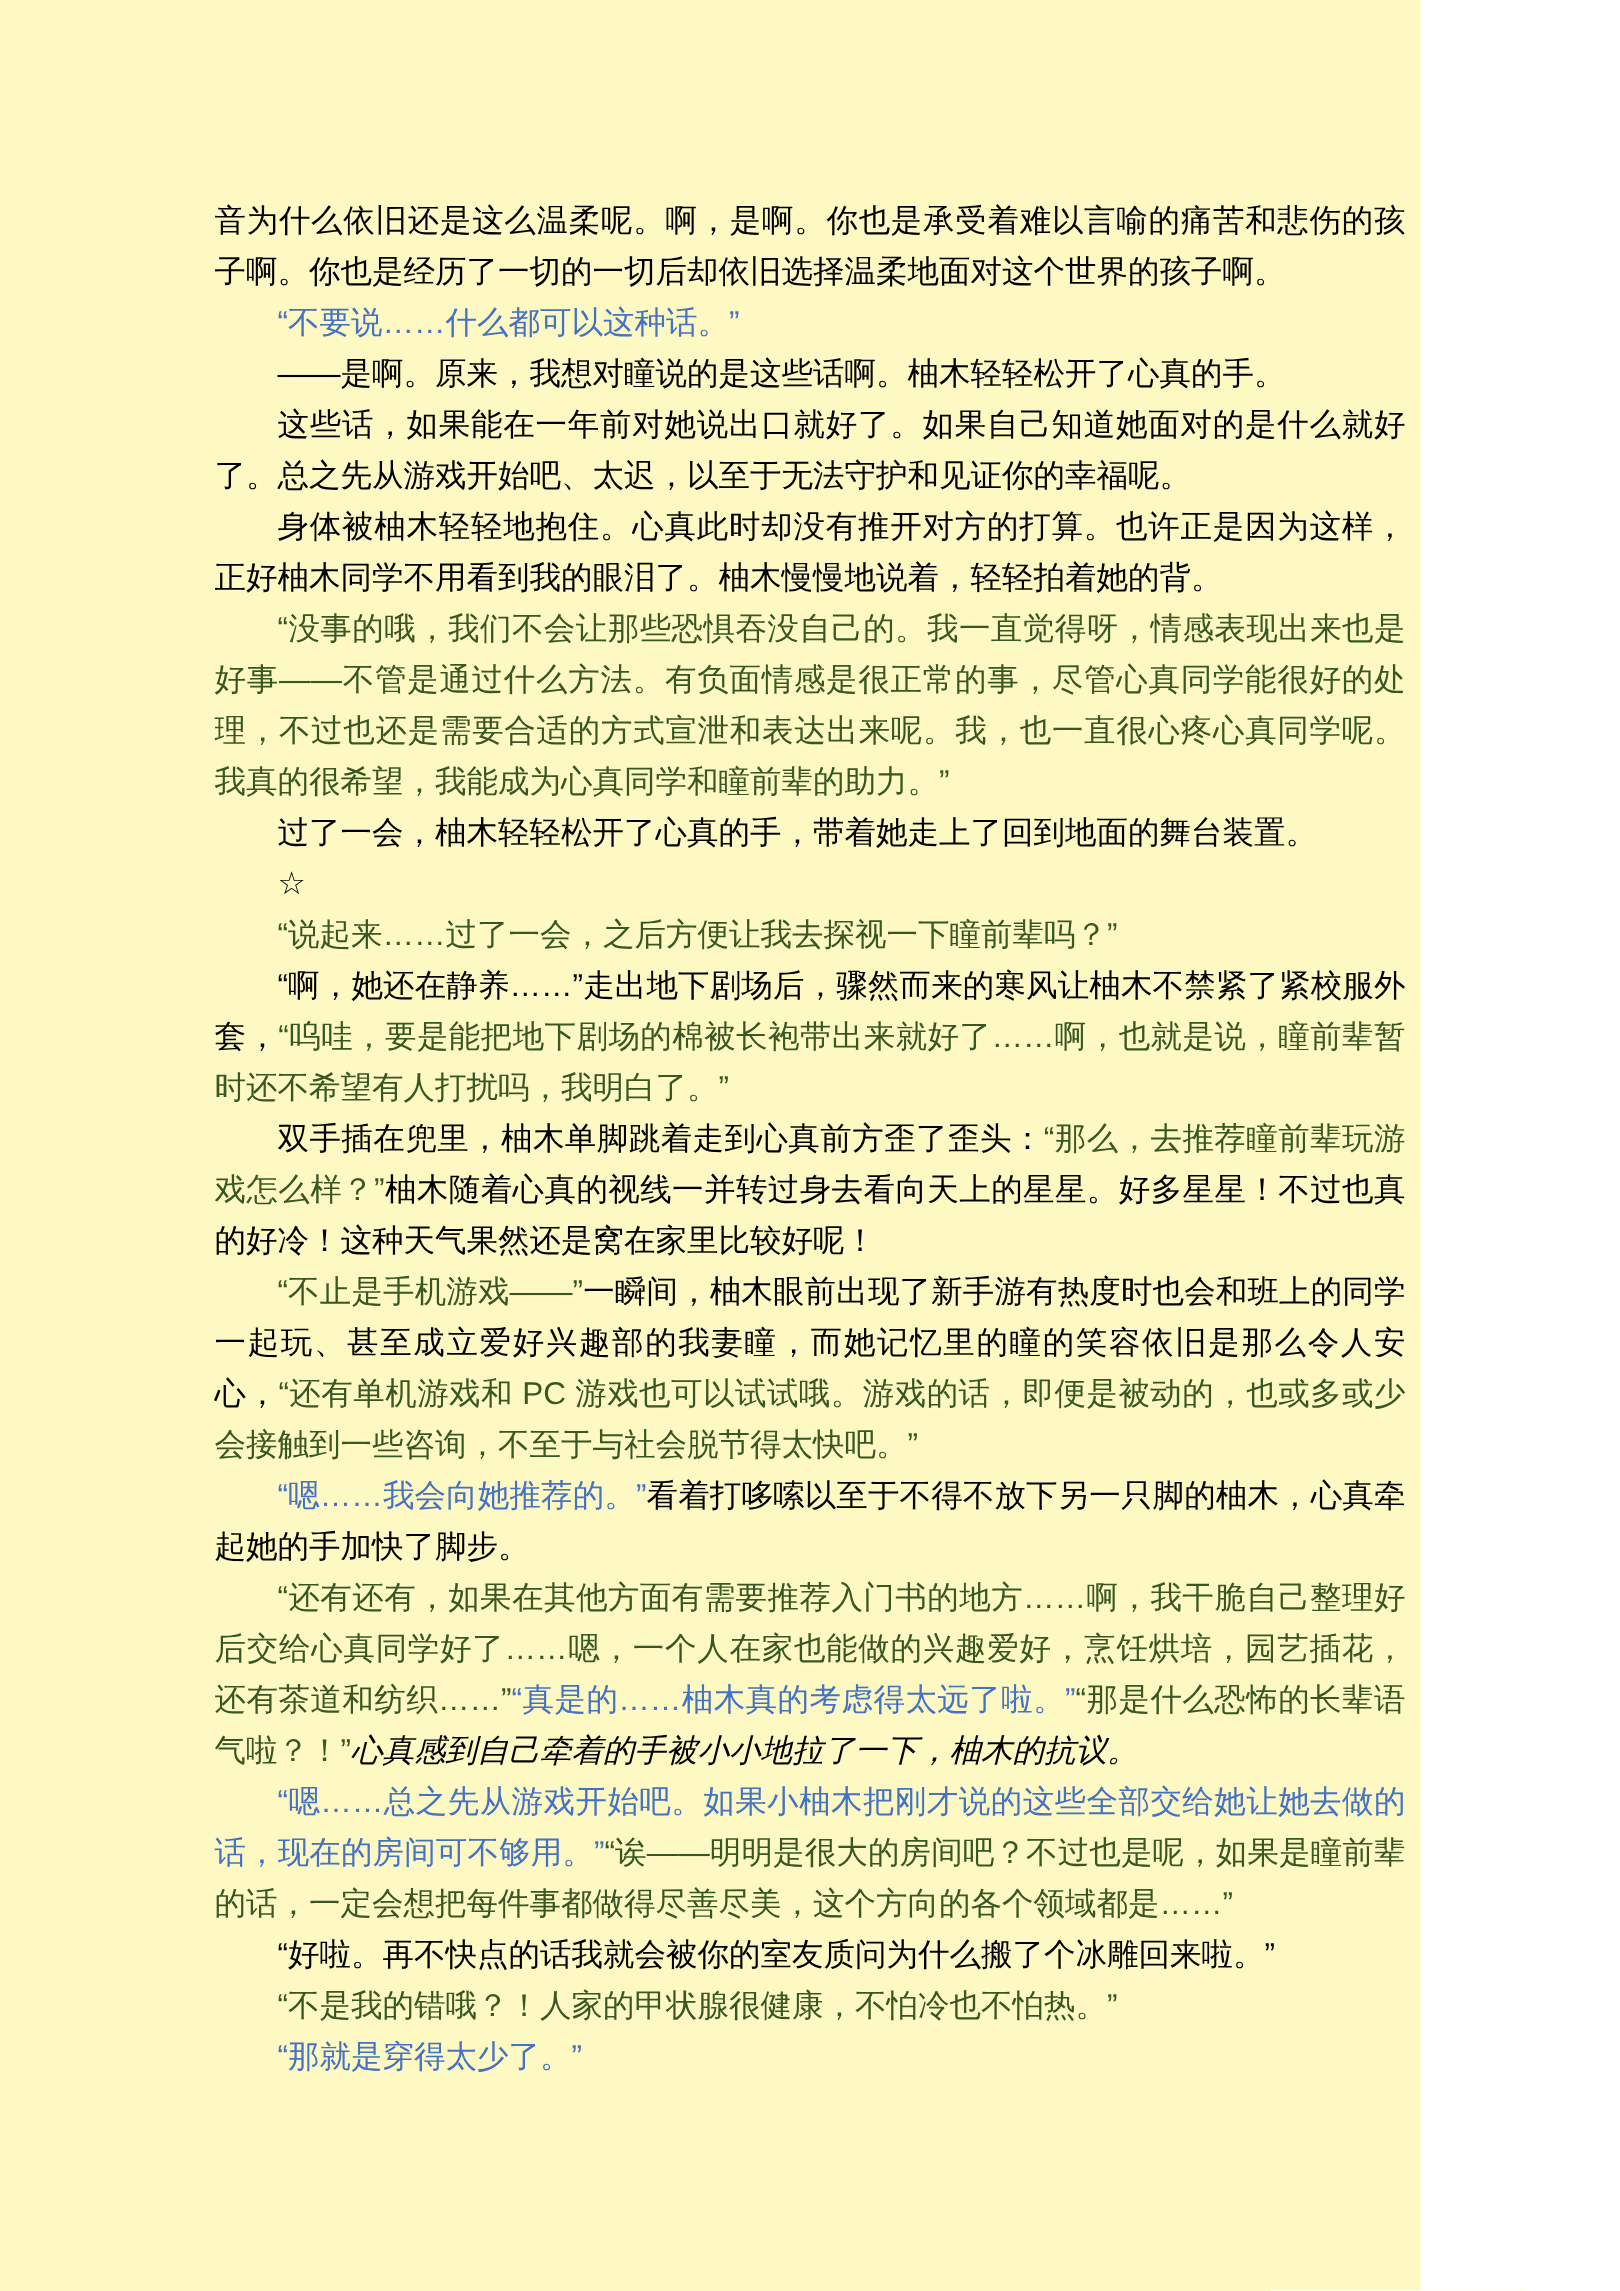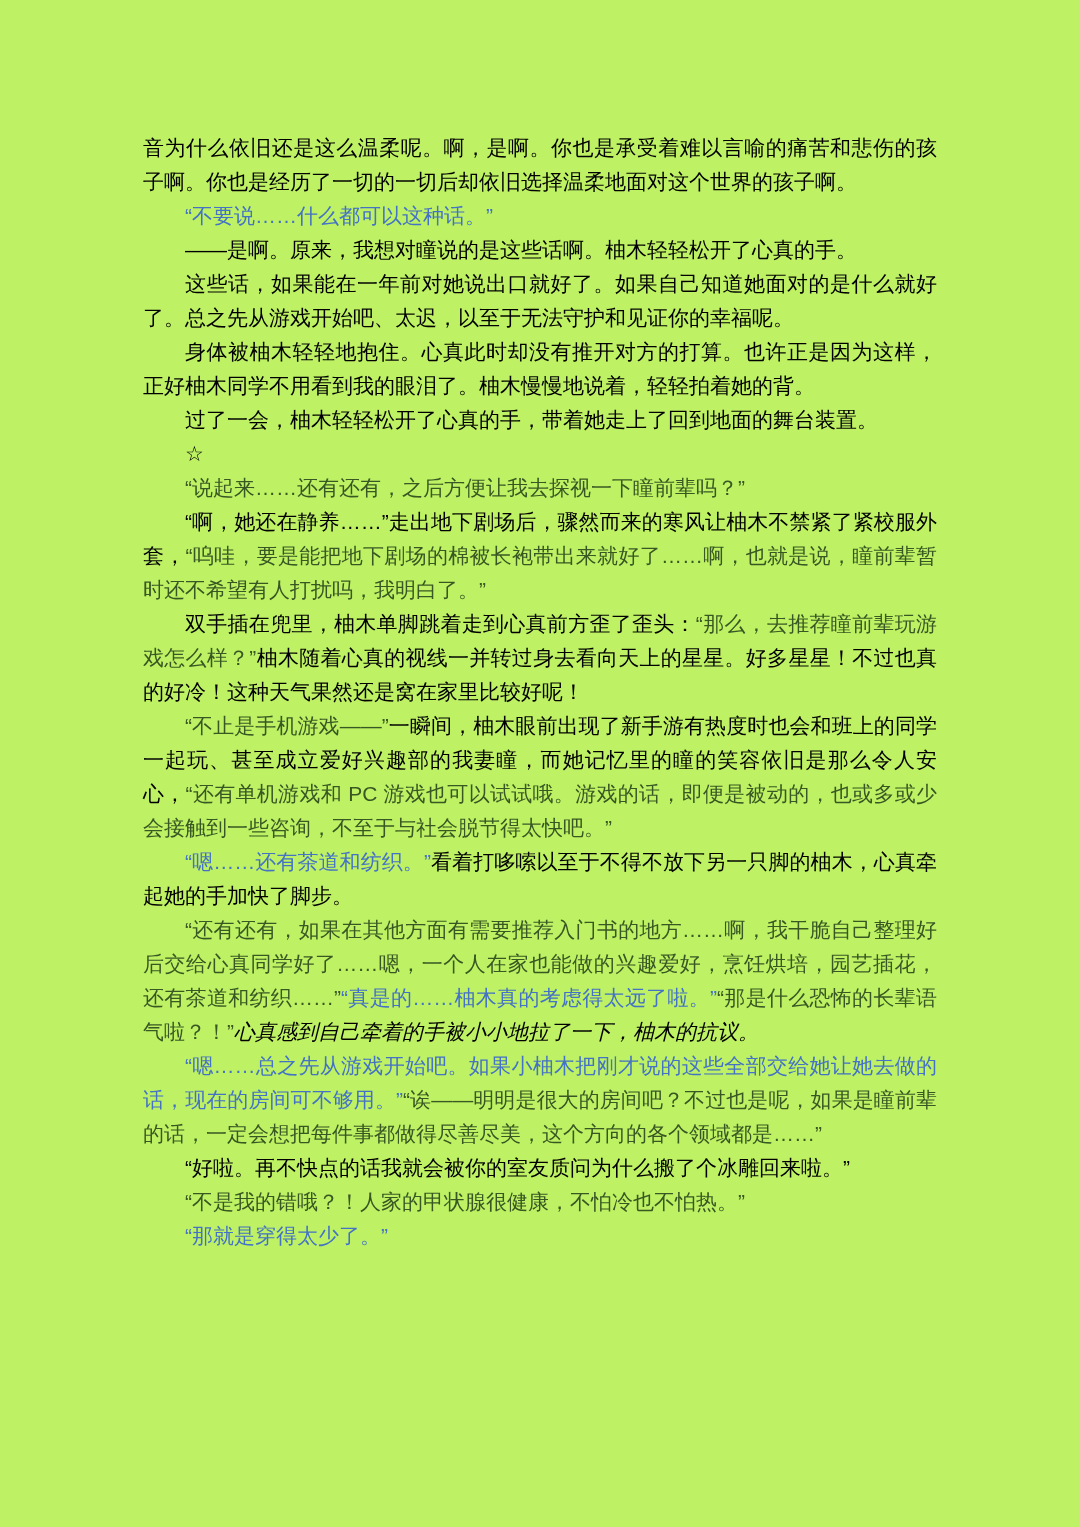--- a/index.html
+++ b/index.html
@@ -2,23 +2,23 @@
 <html><head>
 <meta charset="utf-8">
 <style>
   html, body {
     margin: 0;
     padding: 0;
     background: #ffffff;
   }
   .page {
     position: relative;
-    width: 1080px;
+    width: 947px;
     height: 1527px;
-    background: #bef264;
+    background: #fef9c3;
     overflow: hidden;
     font-family: "Liberation Sans", sans-serif;
   }
   .content {
     position: absolute;
     left: 143px;
     top: 131px;
     width: 794px;
     font-size: 21px;
     line-height: 34px;
@@ -37,26 +37,27 @@
 </head>
 <body>
 
 <div class="page">
   <div class="content">
       <p class="noindent"><span style="color: rgb(0, 0, 0);">音为什么依旧还是这么温柔呢。啊，是啊。你也是承受着难以言喻的痛苦和悲伤的孩子啊。你也是经历了一切的一切后却依旧选择温柔地面对这个世界的孩子啊。</span></p>
       <p class="indent"><span style="color: rgb(68, 114, 196);">“不要说……什么都可以这种话。”</span></p>
       <p class="indent"><span style="color: rgb(0, 0, 0);">——是啊。原来，我想对瞳说的是这些话啊。柚木轻轻松开了心真的手。</span></p>
       <p class="indent"><span style="color: rgb(0, 0, 0);">这些话，如果能在一年前对她说出口就好了。如果自己知道她面对的是什么就好了。总之先从游戏开始吧、太迟，以至于无法守护和见证你的幸福呢。</span></p>
       <p class="indent"><span style="color: rgb(0, 0, 0);">身体被柚木轻轻地抱住。心真此时却没有推开对方的打算。也许正是因为这样，正好柚木同学不用看到我的眼泪了。柚木慢慢地说着，轻轻拍着她的背。</span></p>
+      <p class="indent"><span style="color: rgb(56, 87, 35);">“没事的哦，我们不会让那些恐惧吞没自己的。我一直觉得呀，情感表现出来也是好事——不管是通过什么方法。有负面情感是很正常的事，尽管心真同学能很好的处理，不过也还是需要合适的方式宣泄和表达出来呢。我，也一直很心疼心真同学呢。我真的很希望，我能成为心真同学和瞳前辈的助力。”</span></p>
       <p class="indent"><span style="color: rgb(0, 0, 0); margin-top: 16px;">过了一会，柚木轻轻松开了心真的手，带着她走上了回到地面的舞台装置。</span></p>
       <p class="indent"><span style="color: rgb(0, 0, 0);">☆</span></p>
-      <p class="indent"><span style="color: rgb(56, 87, 35);">“说起来……还有还有，之后方便让我去探视一下瞳前辈吗？”</span></p>
+      <p class="indent"><span style="color: rgb(56, 87, 35);">“说起来……过了一会，之后方便让我去探视一下瞳前辈吗？”</span></p>
       <p class="indent"><span style="color: rgb(0, 0, 0);">“啊，她还在静养……”走出地下剧场后，骤然而来的寒风让柚木不禁紧了紧校服外套，</span><span style="color: rgb(56, 87, 35);">“呜哇，要是能把地下剧场的棉被长袍带出来就好了……啊，也就是说，瞳前辈暂时还不希望有人打扰吗，我明白了。”</span></p>
       <p class="indent"><span style="color: rgb(0, 0, 0);">双手插在兜里，柚木单脚跳着走到心真前方歪了歪头：</span><span style="color: rgb(56, 87, 35);">“那么，去推荐瞳前辈玩游戏怎么样？”</span><span style="color: rgb(0, 0, 0);">柚木随着心真的视线一并转过身去看向天上的星星。好多星星！不过也真的好冷！这种天气果然还是窝在家里比较好呢！</span></p>
       <p class="indent"><span style="color: rgb(56, 87, 35);">“不止是手机游戏——”</span><span style="color: rgb(0, 0, 0);">一瞬间，柚木眼前出现了新手游有热度时也会和班上的同学一起玩、甚至成立爱好兴趣部的我妻瞳，而她记忆里的瞳的笑容依旧是那么令人安心，</span><span style="color: rgb(56, 87, 35);">“还有单机游戏和 PC 游戏也可以试试哦。游戏的话，即便是被动的，也或多或少会接触到一些咨询，不至于与社会脱节得太快吧。”</span></p>
-      <p class="indent"><span style="color: rgb(68, 114, 196);">“嗯……还有茶道和纺织。”</span><span style="color: rgb(0, 0, 0);">看着打哆嗦以至于不得不放下另一只脚的柚木，心真牵起她的手加快了脚步。</span></p>
+      <p class="indent"><span style="color: rgb(68, 114, 196);">“嗯……我会向她推荐的。”</span><span style="color: rgb(0, 0, 0);">看着打哆嗦以至于不得不放下另一只脚的柚木，心真牵起她的手加快了脚步。</span></p>
       <p class="indent"><span style="color: rgb(56, 87, 35);">“还有还有，如果在其他方面有需要推荐入门书的地方……啊，我干脆自己整理好后交给心真同学好了……嗯，一个人在家也能做的兴趣爱好，烹饪烘培，园艺插花，还有茶道和纺织……”</span><span style="color: rgb(68, 114, 196);">“真是的……柚木真的考虑得太远了啦。”</span><span style="color: rgb(56, 87, 35);">“那是什么恐怖的长辈语气啦？！”</span><span style="color: rgb(0, 0, 0); font-style: italic;">心真感到自己牵着的手被小小地拉了一下，柚木的抗议。</span></p>
       <p class="indent"><span style="color: rgb(68, 114, 196);">“嗯……总之先从游戏开始吧。如果小柚木把刚才说的这些全部交给她让她去做的话，现在的房间可不够用。”</span><span style="color: rgb(56, 87, 35);">“诶——明明是很大的房间吧？不过也是呢，如果是瞳前辈的话，一定会想把每件事都做得尽善尽美，这个方向的各个领域都是……”</span></p>
       <p class="indent"><span style="color: rgb(0, 0, 0);">“好啦。再不快点的话我就会被你的室友质问为什么搬了个冰雕回来啦。”</span></p>
       <p class="indent"><span style="color: rgb(56, 87, 35);">“不是我的错哦？！人家的甲状腺很健康，不怕冷也不怕热。”</span></p>
       <p class="indent"><span style="color: rgb(68, 114, 196);">“那就是穿得太少了。”</span></p>
     </div>
 </div>
 
 </body></html>

